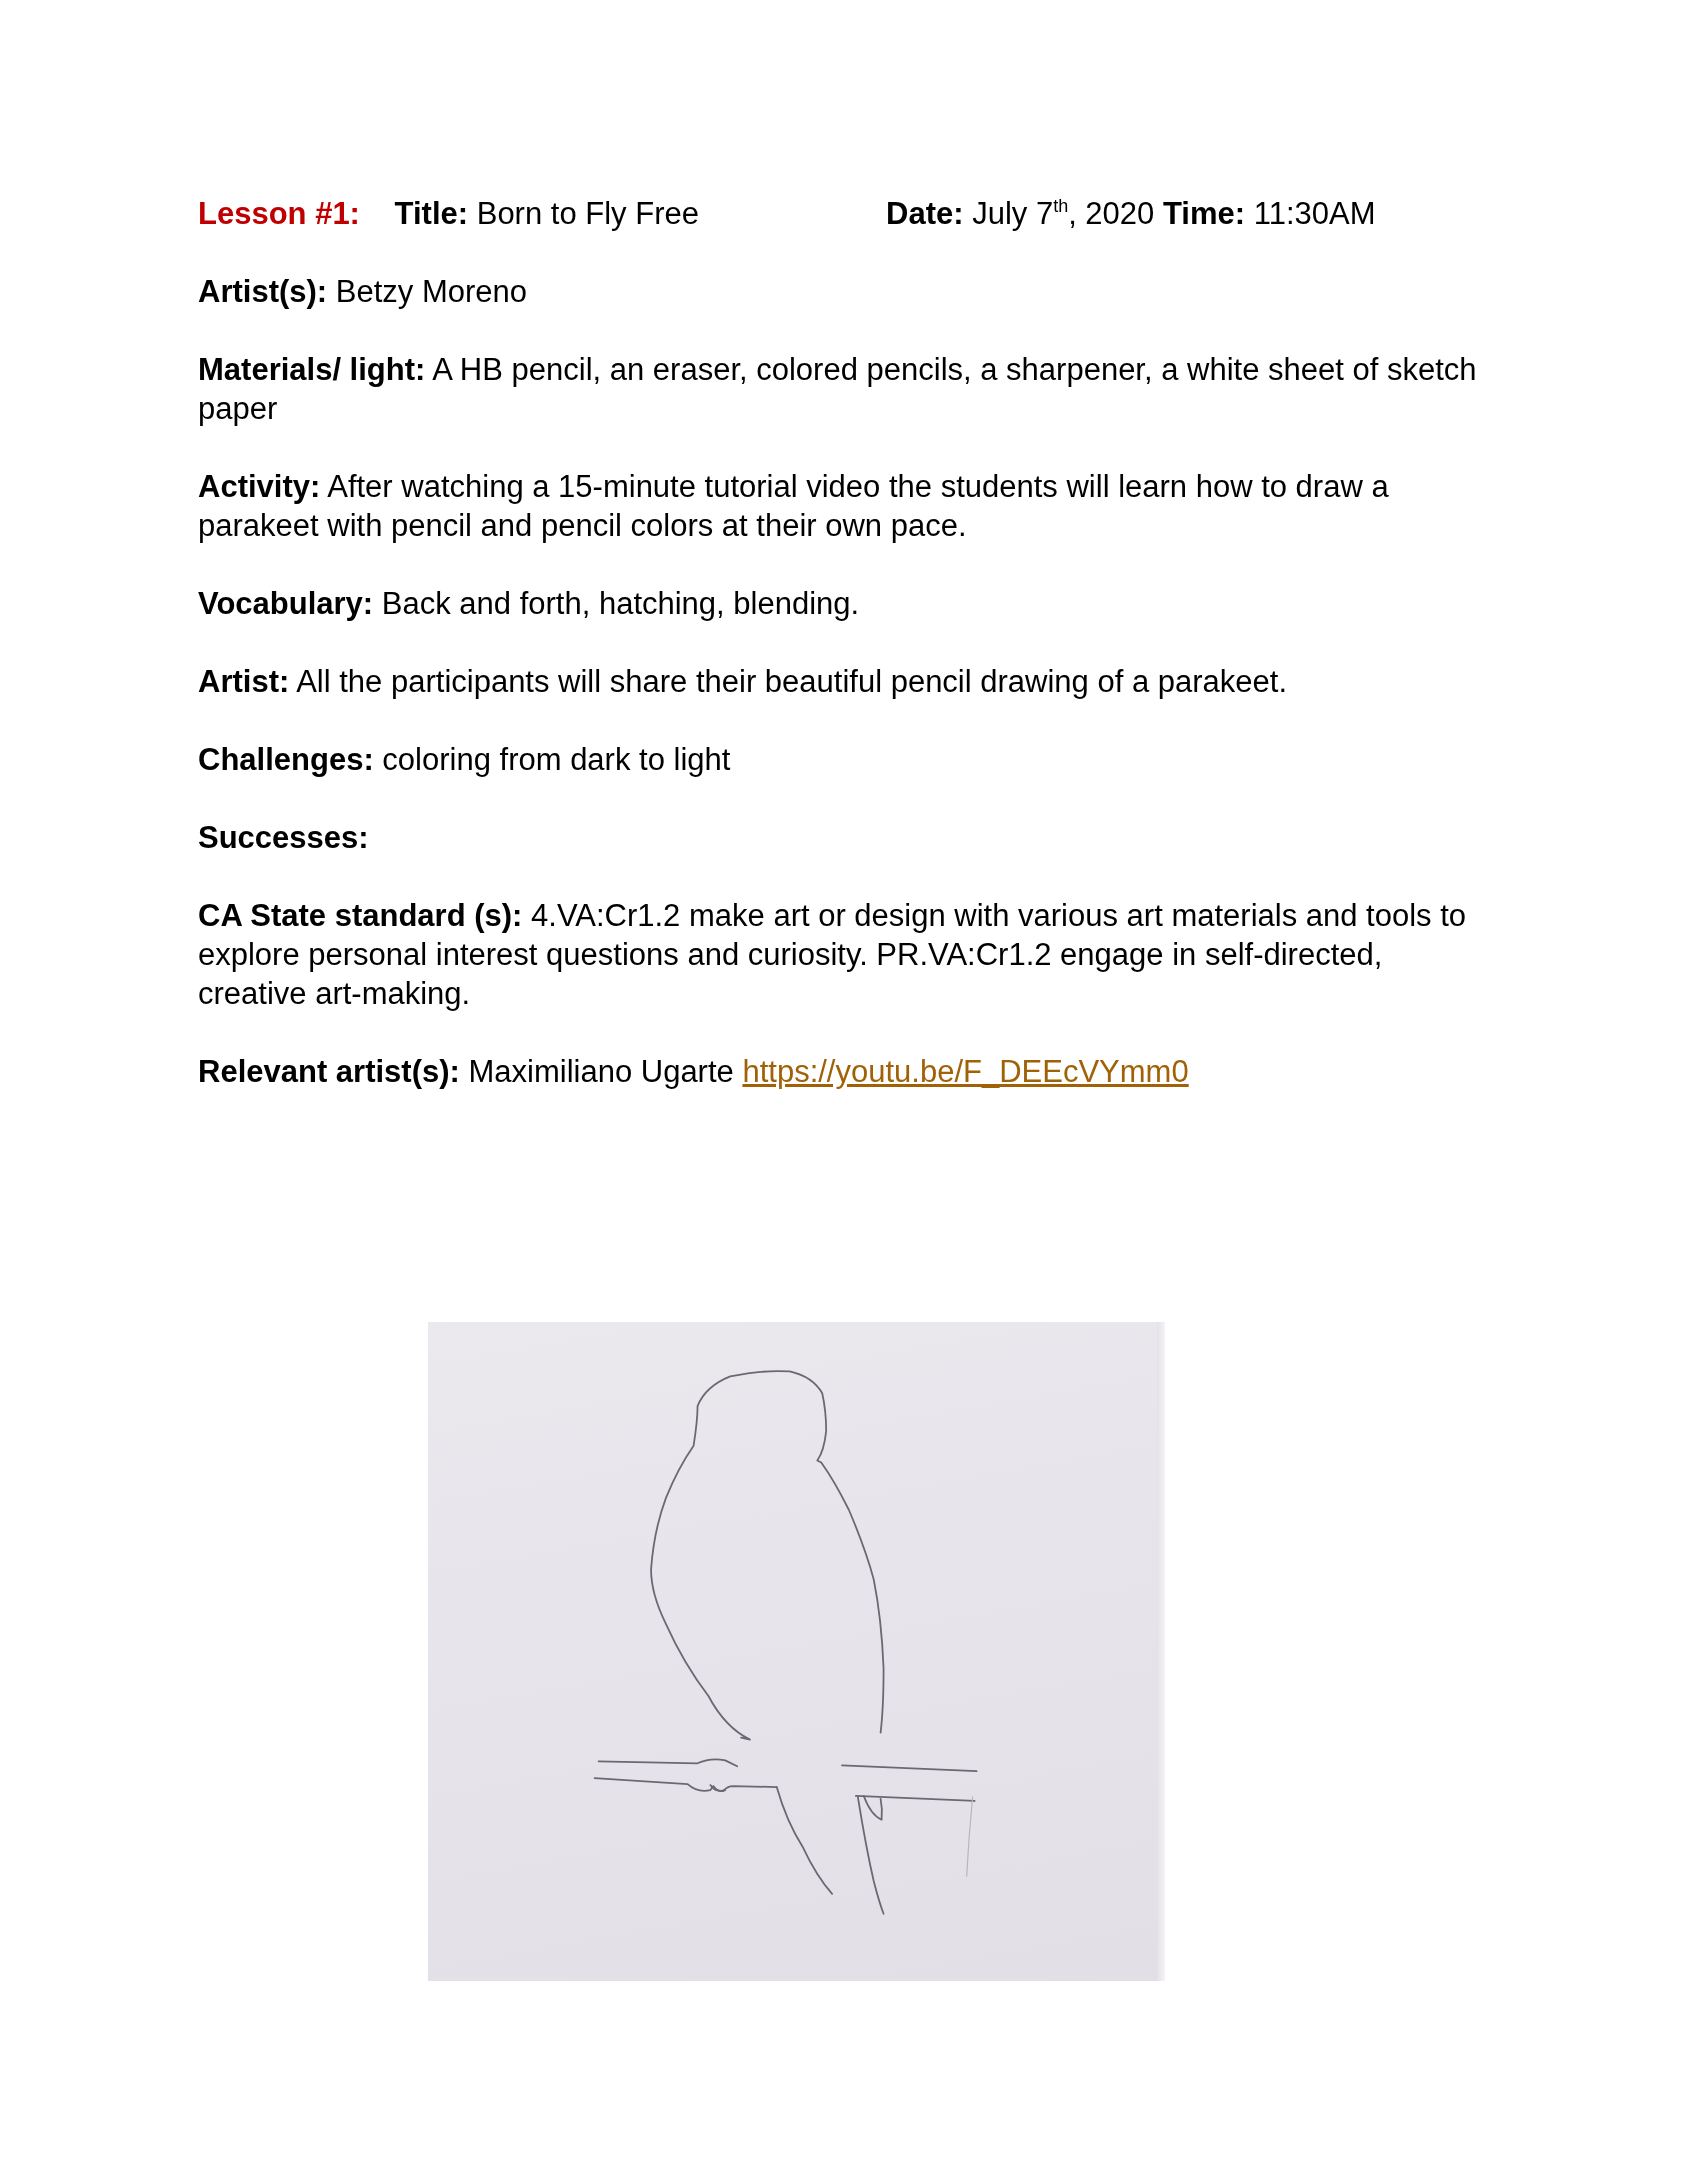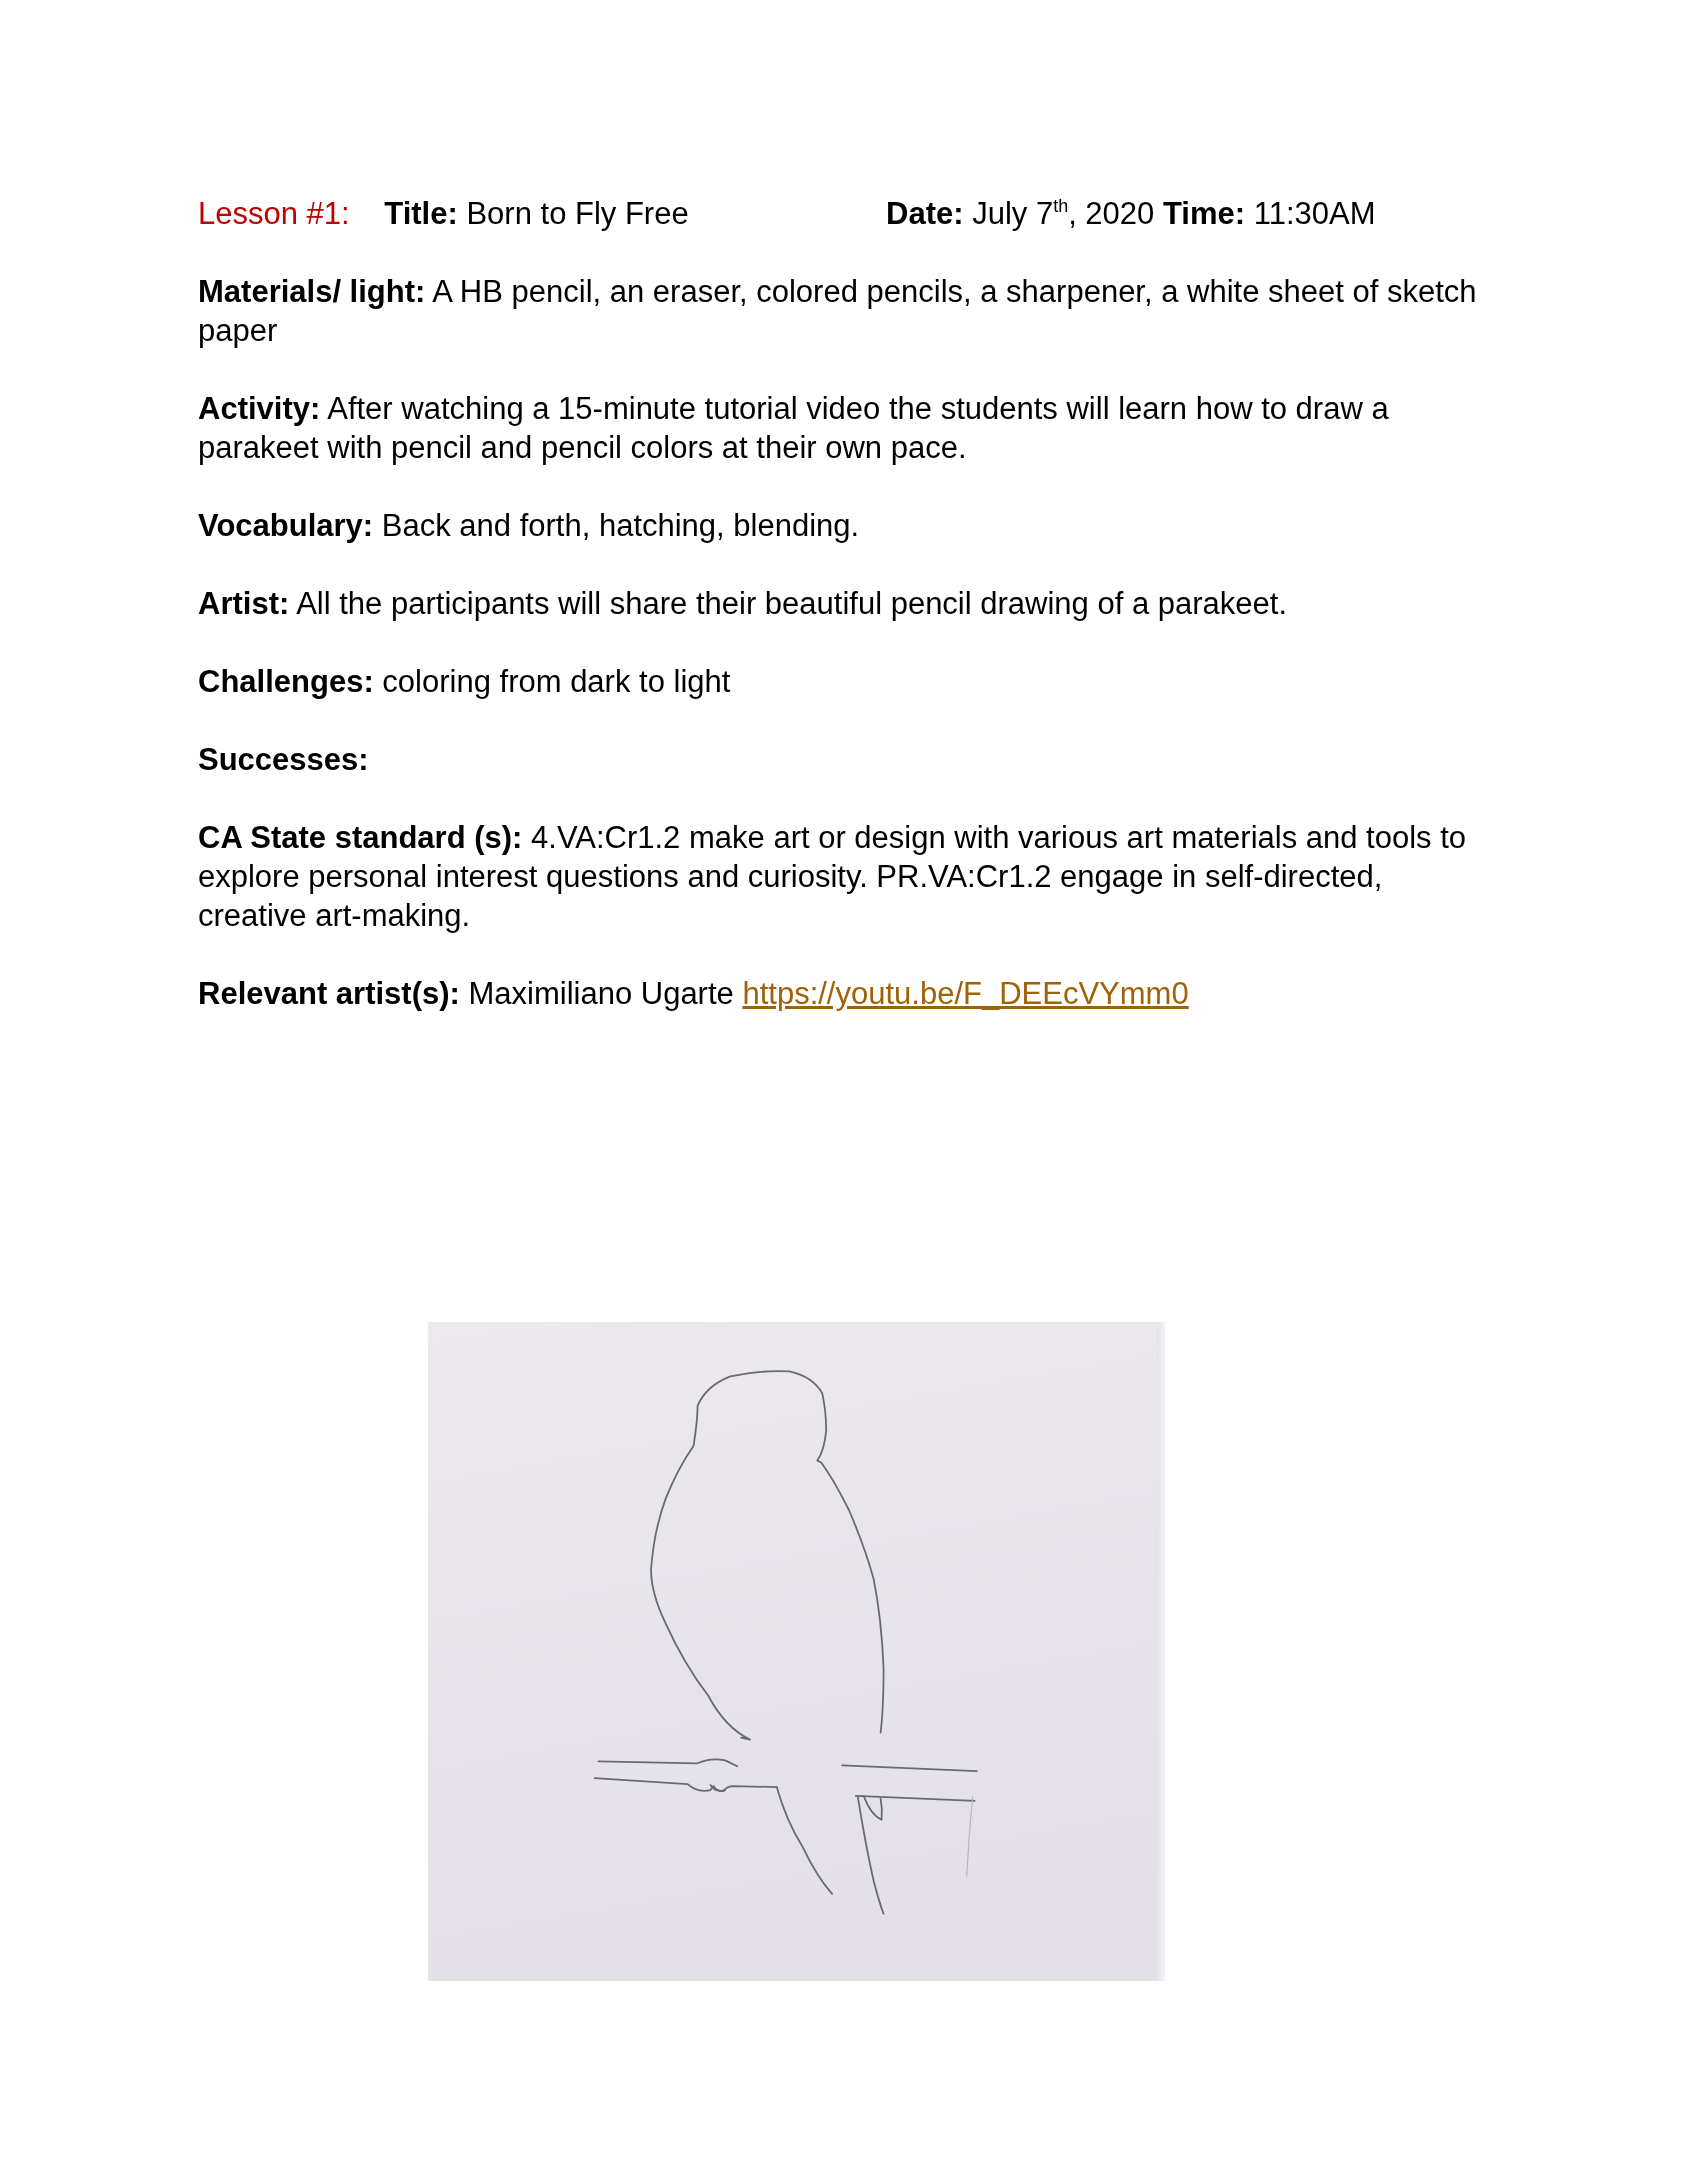--- a/index.html
+++ b/index.html
@@ -2,21 +2,21 @@
 <html><head>
   <meta charset="utf-8">
   <style>
     html, body { margin: 0; padding: 0; background: #ffffff; }
     body { width: 1683px; height: 2178px; position: relative; overflow: hidden;
            font-family: "Liberation Sans", sans-serif; color: #000; }
     .page { position: absolute; left: 198px; top: 194px; width: 1287px;
             font-size: 31px; line-height: 39px; }
     .row { margin: 0 0 39px 0; }
     .b { font-weight: bold; }
-    .red { color: #c00000; font-weight: normal; }
+    .red { color: #c00000; font-weight: bold; }
     .header-row { position: relative; height: 39px; }
     .header-left { position: absolute; left: 0; top: 0; white-space: nowrap; }
     .header-right { position: absolute; left: 688px; top: 0; white-space: nowrap; }
     .gap { display: inline-block; width: 26px; }
     sup { font-size: 18px; line-height: 0; vertical-align: 12px; }
     a.link { color: #a16207; text-decoration: underline; }
     .photo { position: absolute; left: 428px; top: 1322px; width: 737px; height: 659px;
              background: linear-gradient(170deg, #ebe9ee 0%, #e6e4ea 50%, #e2e0e6 100%); }
     .photo svg { position: absolute; left: 0; top: 0; width: 737px; height: 659px; }
     .photo .edge { position: absolute; right: 0; top: 0; width: 8px; height: 100%;
@@ -34,20 +34,24 @@
       <span>Born to Fly Free</span>
     </span>
     <span class="header-right">
       <span class="b">Date:</span>
       <span><span>July 7</span><sup>th</sup><span>, 2020</span></span>
       <span class="b">Time:</span>
       <span>11:30AM</span>
     </span>
   </div>
 
+  <div class="row">
+    <span class="b">Artist(s):</span>
+    <span>Betzy Moreno</span>
+  </div>
 
   <div class="row">
     <span class="b">Materials/ light:</span>
     <span>A HB pencil, an eraser, colored pencils, a sharpener, a white sheet of sketch paper</span>
   </div>
 
 
   <div class="row">
     <span class="b">Activity:</span>
     <span>After watching a 15-minute tutorial video the students will learn how to draw a parakeet with pencil and pencil colors at their own pace.</span>

